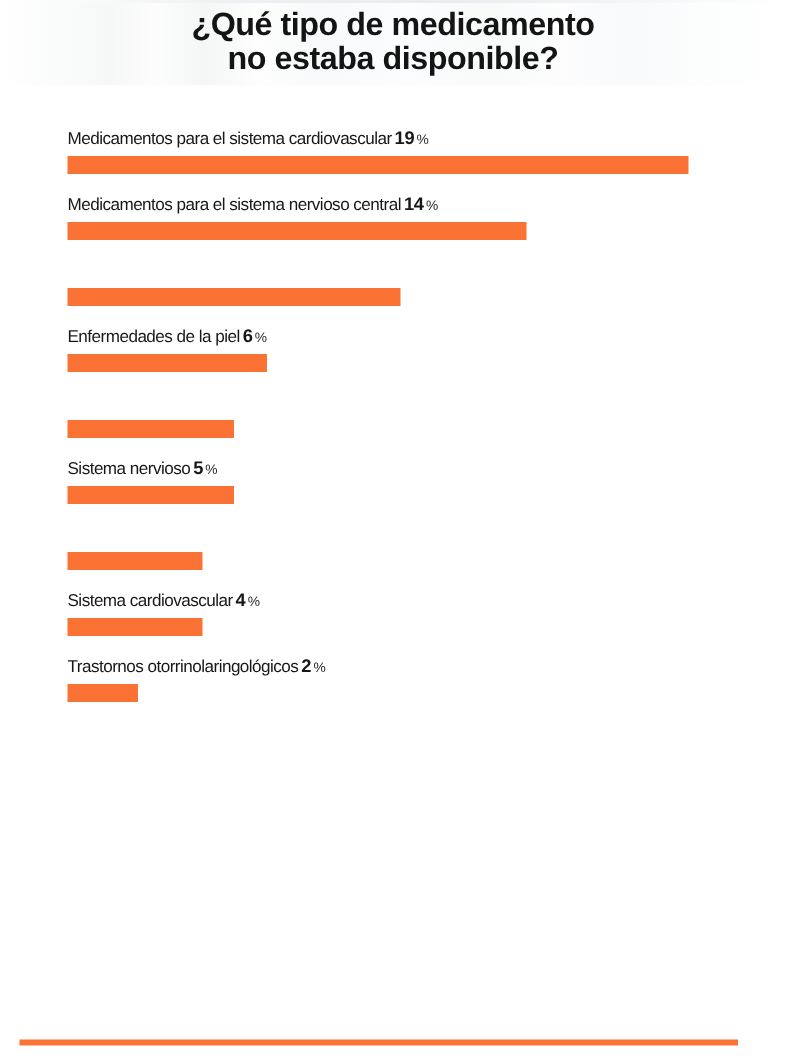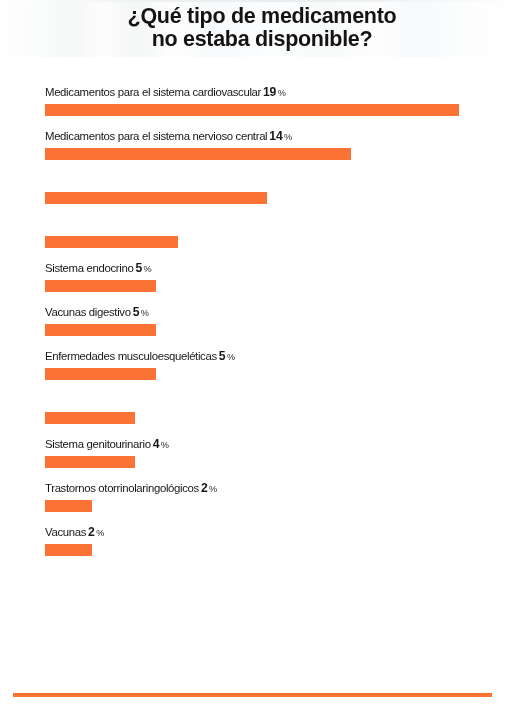--- a/index.html
+++ b/index.html
@@ -158,62 +158,50 @@
         <div class="bar-track">
           <div class="bar-fill" style="width: 306px; background: rgb(251, 115, 52);"></div>
         </div>
       </div>
       <div class="bar-row">
         <div class="bar-track">
           <div class="bar-fill" style="width: 222px; background: rgb(251, 115, 52);"></div>
         </div>
       </div>
       <div class="bar-row">
+        <div class="bar-label"><span class="cat">Enfermedades de la piel</span><span class="val">6</span><span class="pct">%</span></div>
         <div class="bar-track">
           <div class="bar-fill" style="width: 133px; background: rgb(251, 115, 52);"></div>
         </div>
       </div>
       <div class="bar-row">
-        <div class="bar-label"><span class="cat">Sistema endocrino</span><span class="val">5</span><span class="pct">%</span></div>
         <div class="bar-track">
           <div class="bar-fill" style="width: 111px; background: rgb(251, 115, 52);"></div>
         </div>
       </div>
       <div class="bar-row">
-        <div class="bar-label"><span class="cat">Vacunas digestivo</span><span class="val">5</span><span class="pct">%</span></div>
+        <div class="bar-label"><span class="cat">Sistema nervioso</span><span class="val">5</span><span class="pct">%</span></div>
         <div class="bar-track">
           <div class="bar-fill" style="width: 111px; background: rgb(251, 115, 52);"></div>
         </div>
       </div>
       <div class="bar-row">
-        <div class="bar-label"><span class="cat">Enfermedades musculoesqueléticas</span><span class="val">5</span><span class="pct">%</span></div>
-        <div class="bar-track">
-          <div class="bar-fill" style="width: 111px; background: rgb(251, 115, 52);"></div>
-        </div>
-      </div>
-      <div class="bar-row">
         <div class="bar-track">
           <div class="bar-fill" style="width: 90px; background: rgb(251, 115, 52);"></div>
         </div>
       </div>
       <div class="bar-row">
-        <div class="bar-label"><span class="cat">Sistema genitourinario</span><span class="val">4</span><span class="pct">%</span></div>
+        <div class="bar-label"><span class="cat">Sistema cardiovascular</span><span class="val">4</span><span class="pct">%</span></div>
         <div class="bar-track">
           <div class="bar-fill" style="width: 90px; background: rgb(251, 115, 52);"></div>
         </div>
       </div>
       <div class="bar-row">
         <div class="bar-label"><span class="cat">Trastornos otorrinolaringológicos</span><span class="val">2</span><span class="pct">%</span></div>
         <div class="bar-track">
           <div class="bar-fill" style="width: 47px; background: rgb(251, 115, 52);"></div>
         </div>
       </div>
-      <div class="bar-row">
-        <div class="bar-label"><span class="cat">Vacunas</span><span class="val">2</span><span class="pct">%</span></div>
-        <div class="bar-track">
-          <div class="bar-fill" style="width: 47px; background: rgb(251, 115, 52);"></div>
-        </div>
-      </div>
     </div>
 
   <div class="footer-rule"></div>
 
 </div>
 
 </body></html>

